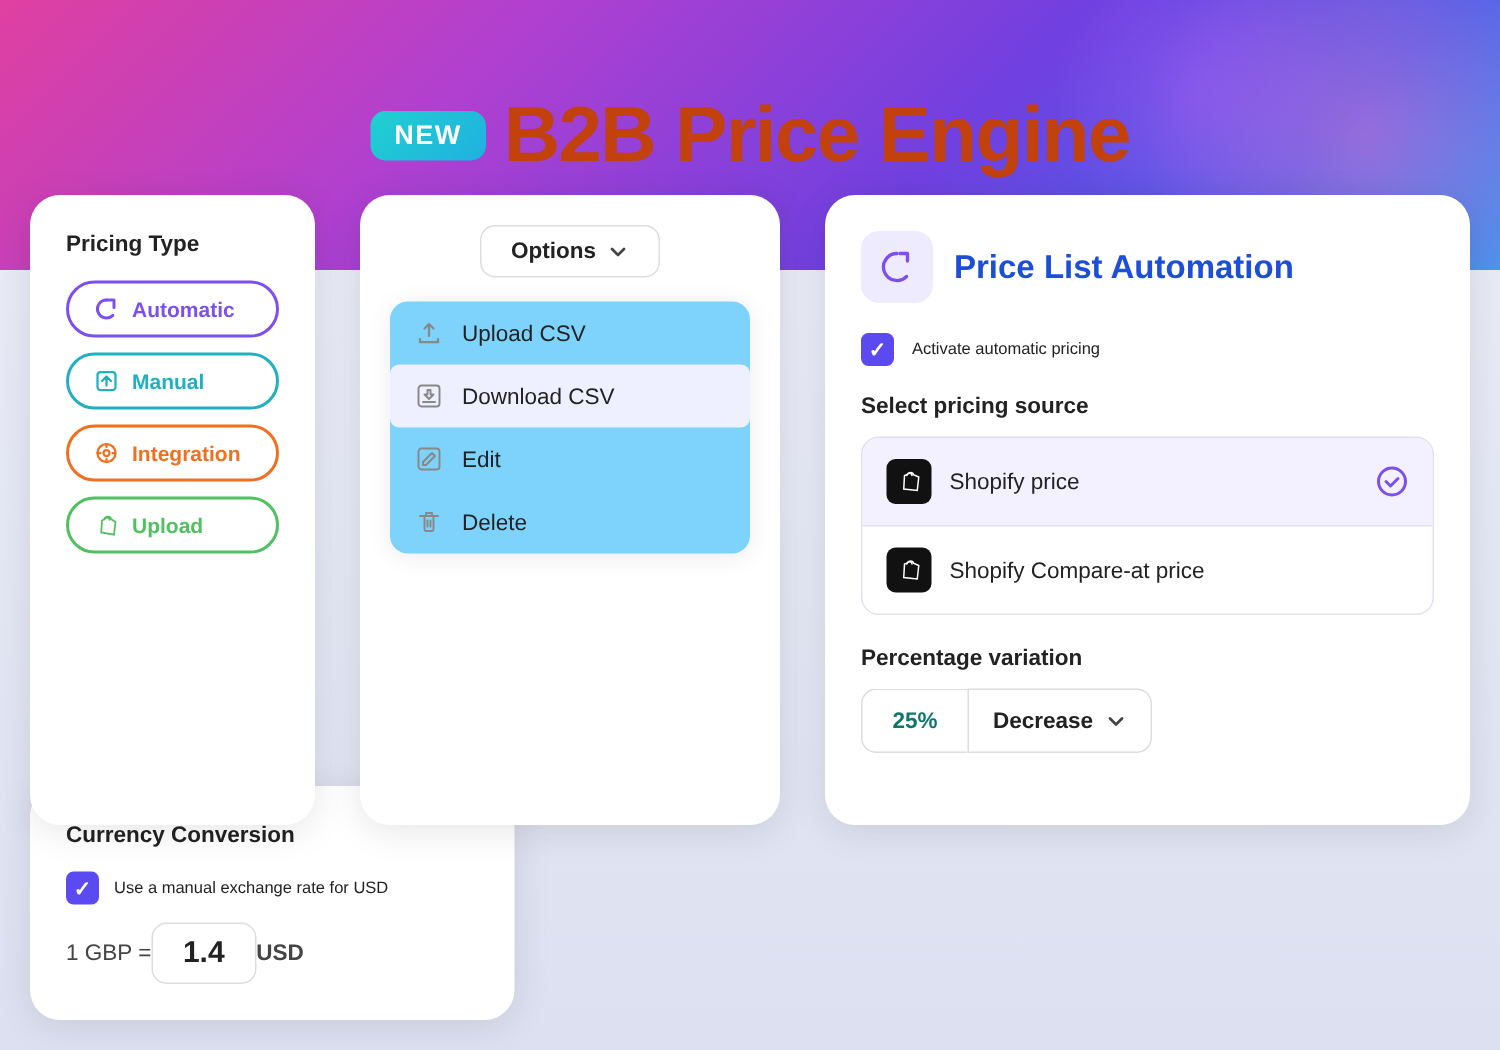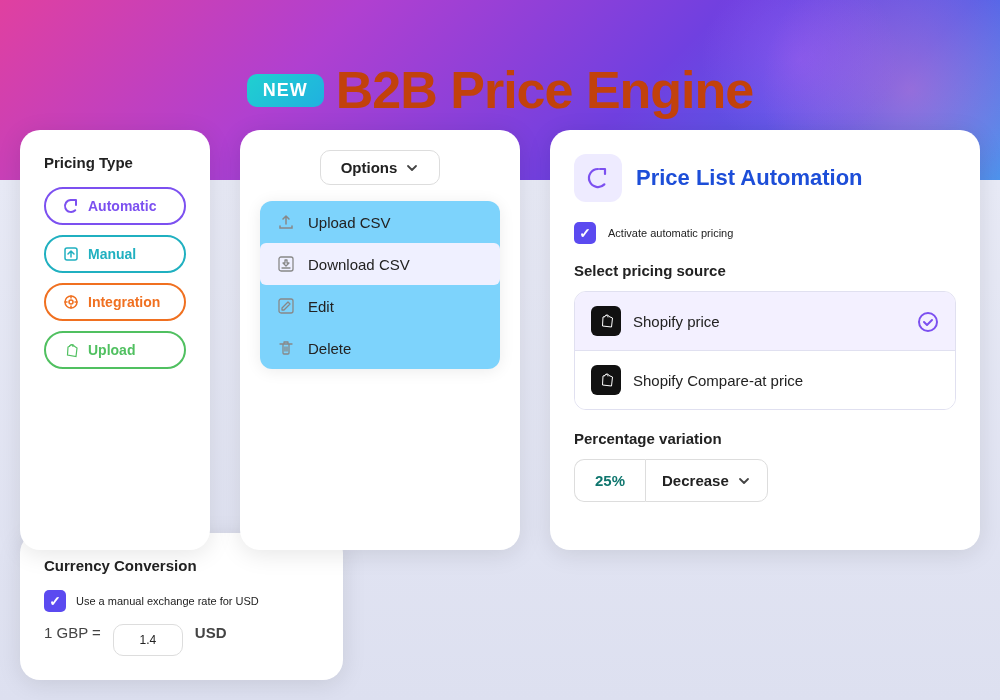--- a/index.html
+++ b/index.html
@@ -335,35 +335,34 @@
       padding: 24px;
     }
     .currency-row {
       display: flex;
       align-items: center;
       gap: 10px;
       margin: 12px 0;
     }
     .currency-exchange {
       display: flex;
-      align-items: flex-start;
-      gap: 12px;
+      align-items: center;
       margin-top: 10px;
     }
     .currency-label {
       font-size: 15px;
       color: #444;
       font-weight: 500;
     }
     .currency-input {
       border: 1.5px solid #ddd;
       border-radius: 10px;
       padding: 8px 10px;
-      font-size: 12px;
-      font-weight: 400;
+      font-size: 20px;
+      font-weight: 700;
       color: #222;
       width: 70px;
       text-align: center;
     }
     .currency-code {
       font-size: 15px;
       font-weight: 600;
       color: #444;
     }
 

